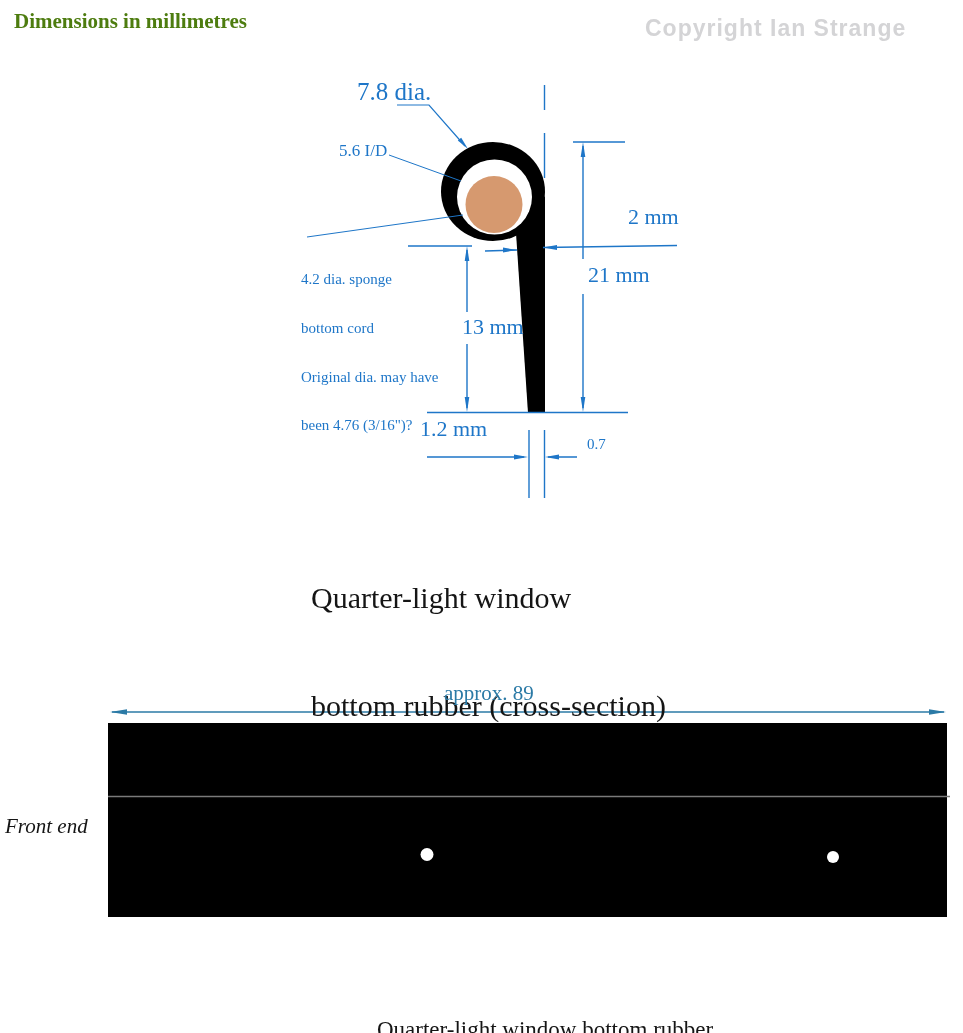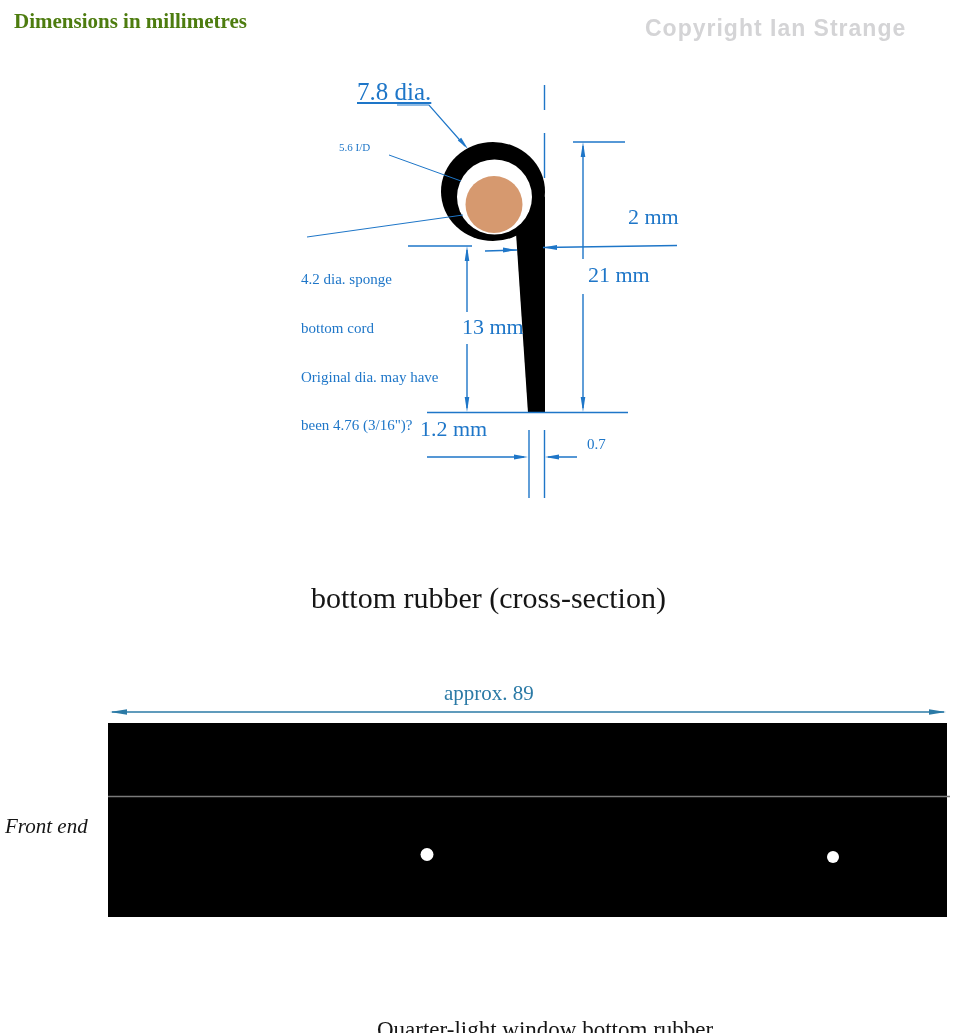--- a/index.html
+++ b/index.html
@@ -8,22 +8,22 @@
     font-family:"Liberation Serif", serif;overflow:hidden;
   }
   .layer{position:absolute;left:0;top:0;}
   .lbl{position:absolute;line-height:1;white-space:pre;}
   .dim{color:#1e76c8;}
   .sideblue{color:#2b7aa6;}
   .black-text{color:#151515;}
   #header-title{left:14px;top:11px;font-size:21px;font-weight:bold;color:#4d7c0f;}
   #copyright{left:645px;top:17px;font-size:23px;font-weight:bold;color:#d4d4d6;
              font-family:"Liberation Sans", sans-serif;letter-spacing:1px;}
-  #label-outer-dia{left:357px;top:79px;font-size:25px;text-decoration:underline;}
-  #label-inner-dia{left:339px;top:142px;font-size:11px;}
+  #label-outer-dia{left:357px;top:79px;font-size:25px;}
+  #label-inner-dia{left:339px;top:142px;font-size:17px;}
   #cord-note{left:301px;top:239px;font-size:15px;line-height:16.2px;}
   #label-wall{left:628px;top:206px;font-size:22px;}
   #label-total-height{left:588px;top:264px;font-size:22px;}
   #label-stem-height{left:438px;top:316px;font-size:22px;margin-left:24px;}
   #label-tip-width{left:420px;top:418px;font-size:22px;}
   #label-tip-offset{left:587px;top:413px;font-size:15px;margin-top:24px;}
   #caption-cross{left:311px;top:508px;font-size:30px;line-height:36px;}
   #label-approx{left:444px;top:683px;font-size:21px;}
   #label-front-end{left:5px;top:816px;font-size:21px;font-style:italic;}
   #caption-side{left:377px;top:960px;font-size:23px;line-height:28px;}
@@ -104,20 +104,21 @@
 
 <div class="lbl dim" id="label-total-height">21 mm</div>
 
 <div class="lbl dim" id="label-stem-height">13 mm</div>
 
 <div class="lbl dim" id="label-tip-width">1.2 mm</div>
 
 <div class="lbl dim" id="label-tip-offset">0.7</div>
 
 <div class="lbl black-text" id="caption-cross">
+  <div>Quarter-light window</div>
   <div>bottom rubber (cross-section)</div>
 </div>
 
 <div class="lbl sideblue" id="label-approx">approx. 89</div>
 
 <div class="lbl black-text" id="label-front-end">Front end</div>
 
 <div class="lbl black-text" id="caption-side">
   <div>Quarter-light window bottom rubber</div>
   

